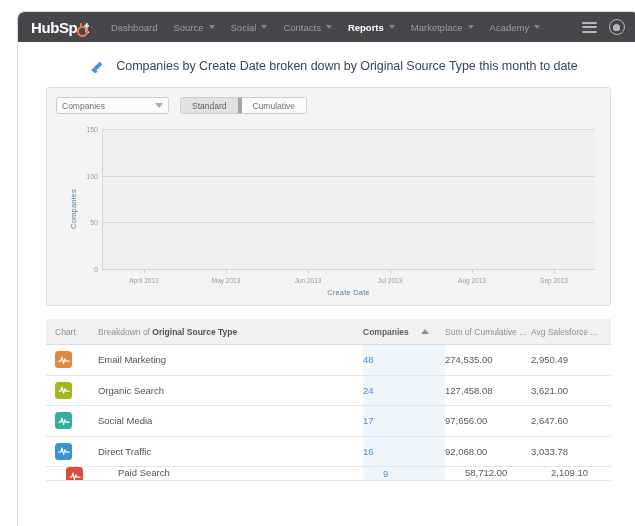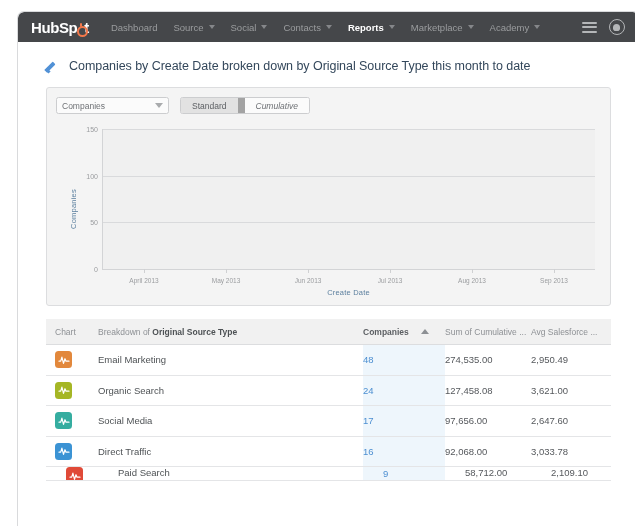--- a/index.html
+++ b/index.html
@@ -72,20 +72,21 @@
     width:7px;height:7px;border-radius:50% 50% 40% 40%;
     background:#b4b6b8;
   }
 
   
   .page{ padding:0 14px; background:#ffffff; height:485px; }
 
   .title-row{
     display:flex; align-items:center;
     padding:17px 0 14px 15px;
+    justify-content:center;
   }
   .pencil{
     width:13px;height:13px;margin-right:9px;position:relative;flex:none;cursor:pointer;
   }
   .pencil::before{
     content:""; position:absolute; left:1px; top:1.5px;
     width:3.5px; height:12px; background:#5191d6;
     transform:rotate(45deg); transform-origin:center;
     border-radius:1px 1px 0 0;
   }
@@ -128,21 +129,21 @@
     border-top:5px solid #a9abad;
   }
   .segmented{ display:flex; height:17px; border-radius:2.5px; overflow:hidden;
     border:1px solid #cccdcf; }
   .seg{
     display:flex;align-items:center;justify-content:center;
     font-size:8.5px;color:#6f7276;
     padding:0 11px;background:#fbfbfb;cursor:pointer;
   }
   .seg.on{ background:#e2e2e2; color:#5c5f63; }
-  .seg + .seg{ border-left:7px solid #a3a3a3;font-style:italic; }
+  .seg + .seg{ border-left:4px solid #a3a3a3; }
 
   
   .chart-area{
     position:relative;
     height:175px;
     margin:0 9px 9px 9px;
   }
   .ylabel{
     position:absolute; left:-2px; top:50%;
     transform:translateY(-50%) rotate(-90deg);

